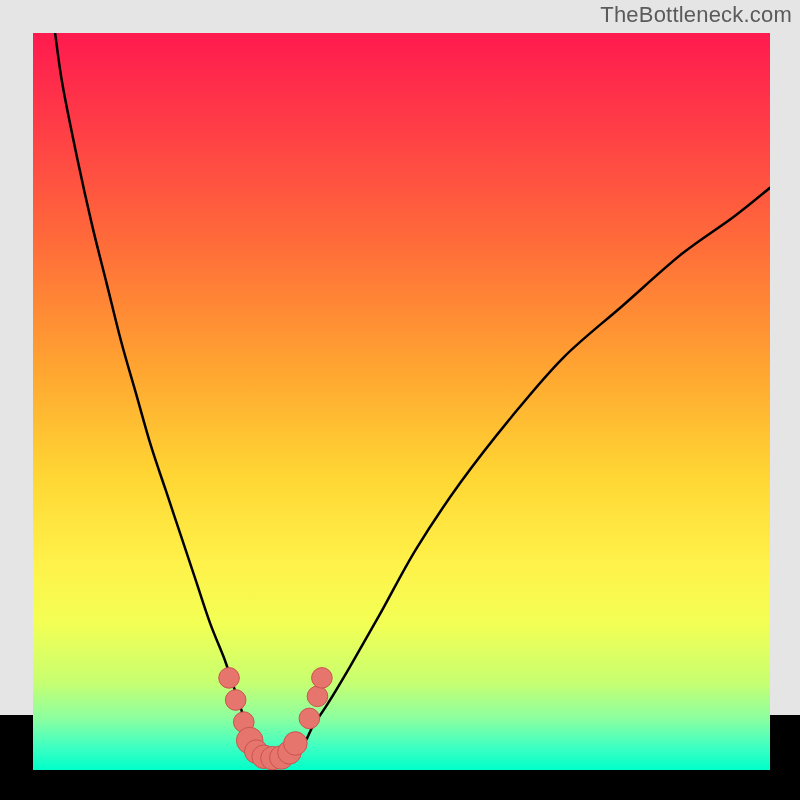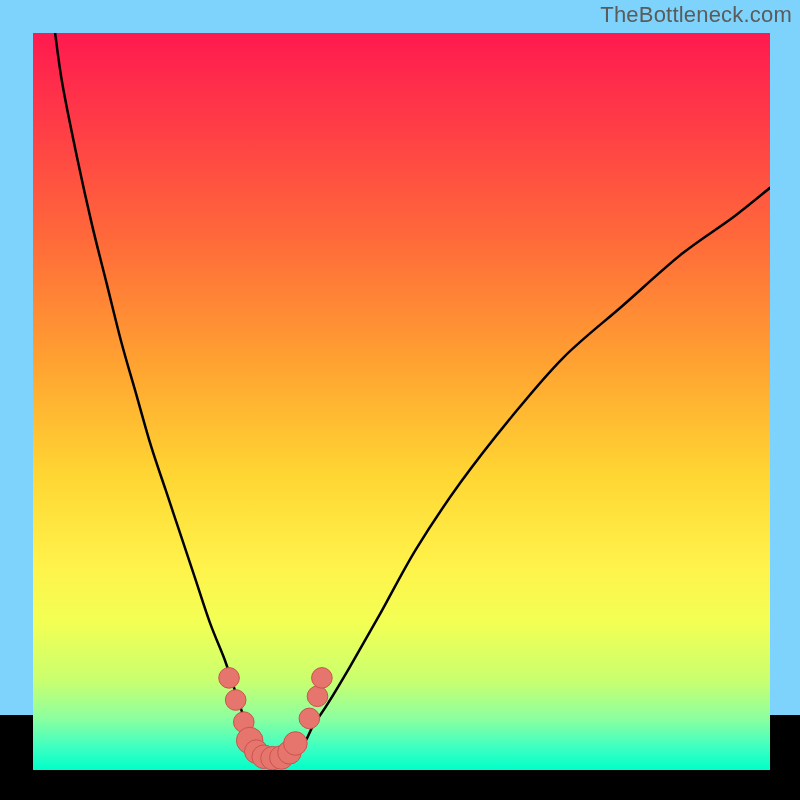--- a/index.html
+++ b/index.html
@@ -10,21 +10,21 @@
     overflow: hidden;
     background: #000;
     font-family: Arial, Helvetica, sans-serif;
   }
   .frame {
     position: absolute;
     left: 0;
     top: 0;
     width: 800px;
     height: 715px;
-    background: #7dd3fc;
+    background: #e5e5e5;
   }
   .plot-area {
     position: absolute;
     background: linear-gradient(
       to bottom,
       #ff1a4f 0%,
       #ff3b47 12%,
       #ff6a3a 28%,
       #ffa331 45%,
       #ffd633 60%,

